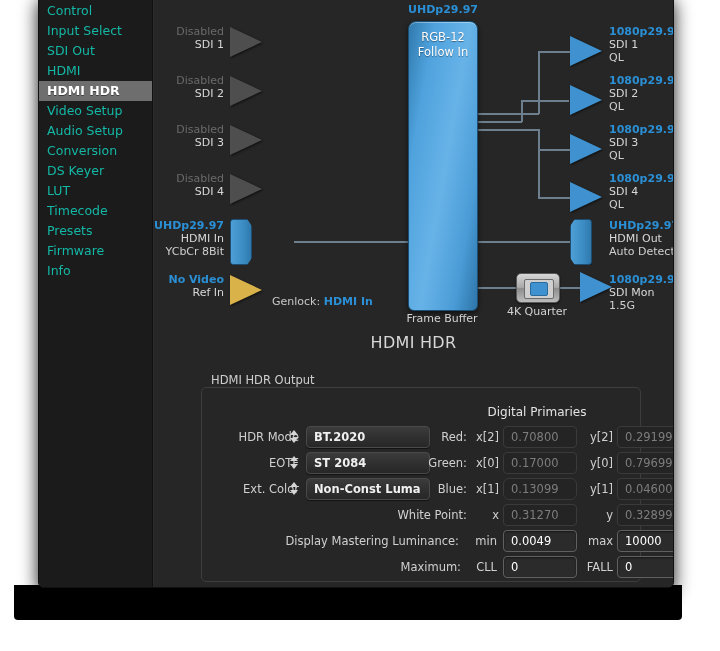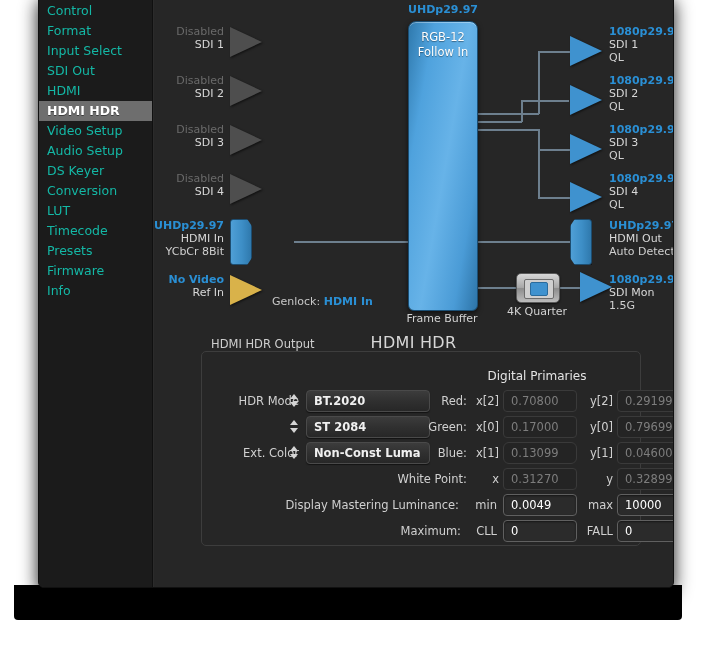--- a/index.html
+++ b/index.html
@@ -114,21 +114,21 @@
   .genlock{position:absolute;font-size:11px;color:#c8c8c8;white-space:nowrap;}
   .genlock b{color:#2a8fd4;font-weight:bold;}
 
   .panel-title{
     position:absolute;left:0;top:338px;width:519px;text-align:center;
     color:#d7d7d7;font-size:16px;letter-spacing:.3px;
   }
 
   
   .group{
-    position:absolute;left:47px;top:356px;width:440px;height:195px;
+    position:absolute;left:47px;top:392px;width:440px;height:195px;
   }
   .group-title{position:absolute;left:10px;top:-14px;font-size:11.5px;color:#cfcfcf;}
   .group-box{position:absolute;left:0;top:0;width:100%;height:100%;
     border:1px solid #3d3d3d;border-radius:5px;box-sizing:border-box;}
 
   .dp-title{position:absolute;left:246px;top:18px;width:180px;text-align:center;
     color:#e3e3e3;font-size:12px;}
   .lbl{position:absolute;font-size:11.5px;color:#d0d0d0;text-align:right;white-space:nowrap;line-height:24px;}
 
   select.ctl{
@@ -161,29 +161,28 @@
 <body>
 
 <div class="stage">
 
   <div class="shadow-band"></div>
 
   <div class="window">
 
     <div class="sidebar">
       <div class="nav-item">Control</div>
-      <div class="nav-item">Format</div>
       <div class="nav-item">Input Select</div>
       <div class="nav-item">SDI Out</div>
       <div class="nav-item">HDMI</div>
       <div class="nav-item selected">HDMI HDR</div>
       <div class="nav-item">Video Setup</div>
       <div class="nav-item">Audio Setup</div>
+      <div class="nav-item">Conversion</div>
       <div class="nav-item">DS Keyer</div>
-      <div class="nav-item">Conversion</div>
       <div class="nav-item">LUT</div>
       <div class="nav-item">Timecode</div>
       <div class="nav-item">Presets</div>
       <div class="nav-item">Firmware</div>
       <div class="nav-item">Info</div>
     </div>
 
     <div class="main">
 
       <div class="diagram">
@@ -322,20 +321,21 @@
               <i class="up"></i>
               <i class="dn"></i>
             </div>
         </div>
         <div class="lbl" style="left:218px;top:38px;width:48px;">Red:</div>
         <div class="lbl" style="left:268px;top:38px;width:30px;">x[2]</div>
         <input class="fld" style="left: 302px; top: 39px; width: 74px;" readonly="" value="0.70800">
         <div class="lbl" style="left:382px;top:38px;width:30px;">y[2]</div>
         <input class="fld" style="left: 416px; top: 39px; width: 74px;" readonly="" value="0.29199">
 
+        <div class="lbl" style="left:0;top:64px;width:98px;">EOTF</div>
         <div class="sel-wrap" style="left:105px;top:65px;">
           <select class="ctl">
             <option>ST 2084</option>
           </select>
           <div class="sel-arrows">
               <i class="up"></i>
               <i class="dn"></i>
             </div>
         </div>
         <div class="lbl" style="left:210px;top:64px;width:56px;">Green:</div>

